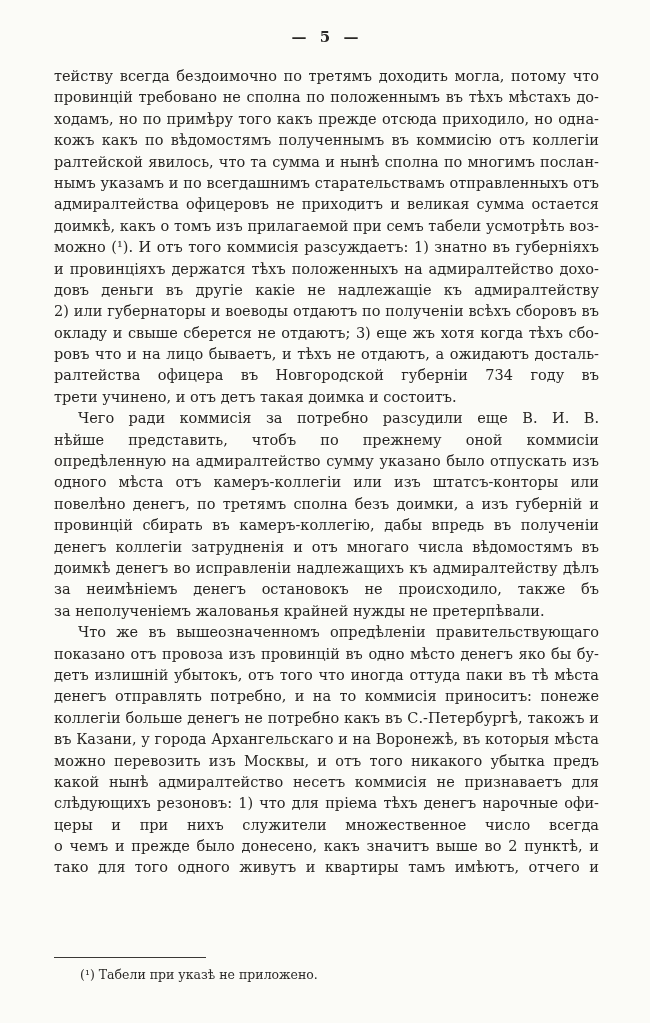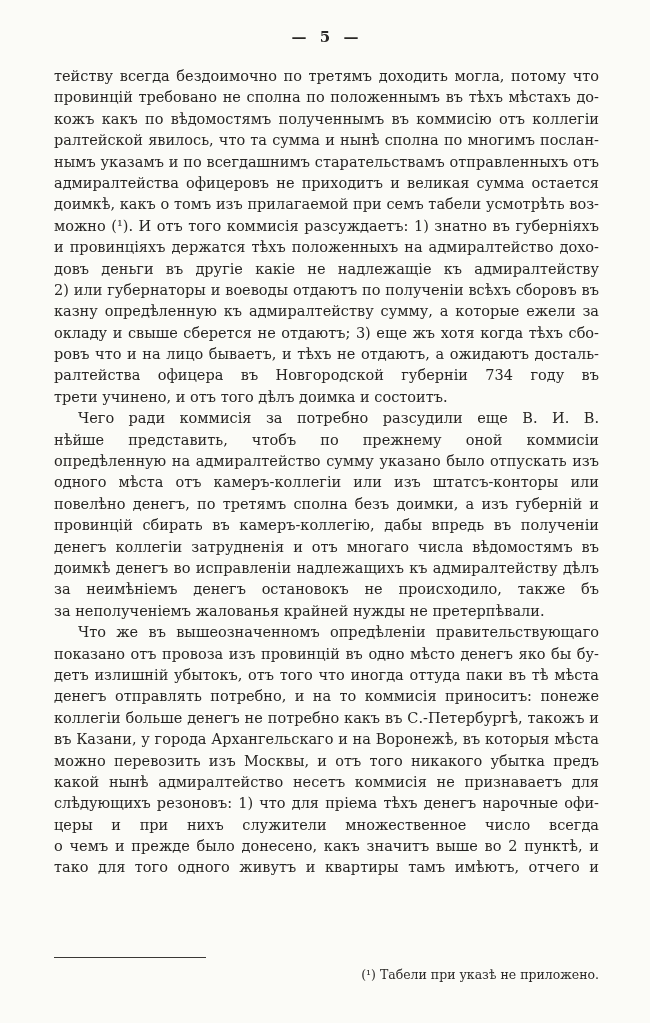--- a/index.html
+++ b/index.html
@@ -60,46 +60,45 @@
   }
   .footnote {
     position: absolute;
     left: 54px;
     top: 966px;
     width: 545px;
     font-size: 12.5px;
     line-height: 18px;
     text-indent: 26px;
     color: #2a2826;
-    text-align: right;
   }
 </style>
 </head>
 <body>
 
 <div class="page">
   <div class="page-number">— 5 —</div>
 
   <div class="text-block">
       <div class="line">тейству всегда бездоимочно по третямъ доходить могла, потому что съ</div>
       <div class="line">провинцій требовано не сполна по положеннымъ въ тѣхъ мѣстахъ до-</div>
+      <div class="line">ходамъ, но по примѣру того какъ прежде отсюда приходило, но одна-</div>
       <div class="line">кожъ какъ по вѣдомостямъ полученнымъ въ коммисію отъ коллегіи адми-</div>
       <div class="line">ралтейской явилось, что та сумма и нынѣ сполна по многимъ послан-</div>
       <div class="line">нымъ указамъ и по всегдашнимъ старательствамъ отправленныхъ отъ</div>
       <div class="line">адмиралтейства офицеровъ не приходитъ и великая сумма остается въ</div>
       <div class="line">доимкѣ, какъ о томъ изъ прилагаемой при семъ табели усмотрѣть воз-</div>
       <div class="line">можно (¹). И отъ того коммисія разсуждаетъ: 1) знатно въ губерніяхъ</div>
       <div class="line">и провинціяхъ держатся тѣхъ положенныхъ на адмиралтейство дохо-</div>
       <div class="line">довъ деньги въ другіе какіе не надлежащіе къ адмиралтейству расходы;</div>
       <div class="line">2) или губернаторы и воеводы отдаютъ по полученіи всѣхъ сборовъ въ</div>
-      <div class="line">казну опредѣленную къ адмиралтейству сумму, а которые ежели за</div>
       <div class="line">окладу и свыше сберется не отдаютъ; 3) еще жъ хотя когда тѣхъ сбо-</div>
       <div class="line">ровъ что и на лицо бываетъ, и тѣхъ не отдаютъ, а ожидаютъ досталь-</div>
       <div class="line">ралтейства офицера въ Новгородской губерніи 734 году въ сентябрской</div>
-      <div class="line last">трети учинено, и отъ того дѣлъ доимка и состоитъ.</div>
+      <div class="line last">трети учинено, и отъ детъ такая доимка и состоитъ.</div>
       <div class="line indent">Чего ради коммисія за потребно разсудили еще В. И. В. всеподдан-</div>
       <div class="line">нѣйше представить, чтобъ по прежнему оной коммисіи представленію</div>
       <div class="line">опредѣленную на адмиралтейство сумму указано было отпускать изъ</div>
       <div class="line">одного мѣста отъ камеръ-коллегіи или изъ штатсъ-конторы или откуда</div>
       <div class="line">повелѣно денегъ, по третямъ сполна безъ доимки, а изъ губерній и</div>
       <div class="line">провинцій сбирать въ камеръ-коллегію, дабы впредь въ полученіи тѣхъ</div>
       <div class="line">денегъ коллегіи затрудненія и отъ многаго числа вѣдомостямъ въ</div>
       <div class="line">доимкѣ денегъ во исправленіи надлежащихъ къ адмиралтейству дѣлъ</div>
       <div class="line">за неимѣніемъ денегъ остановокъ не происходило, также бъ служители</div>
       <div class="line last">за неполученіемъ жалованья крайней нужды не претерпѣвали.</div>

